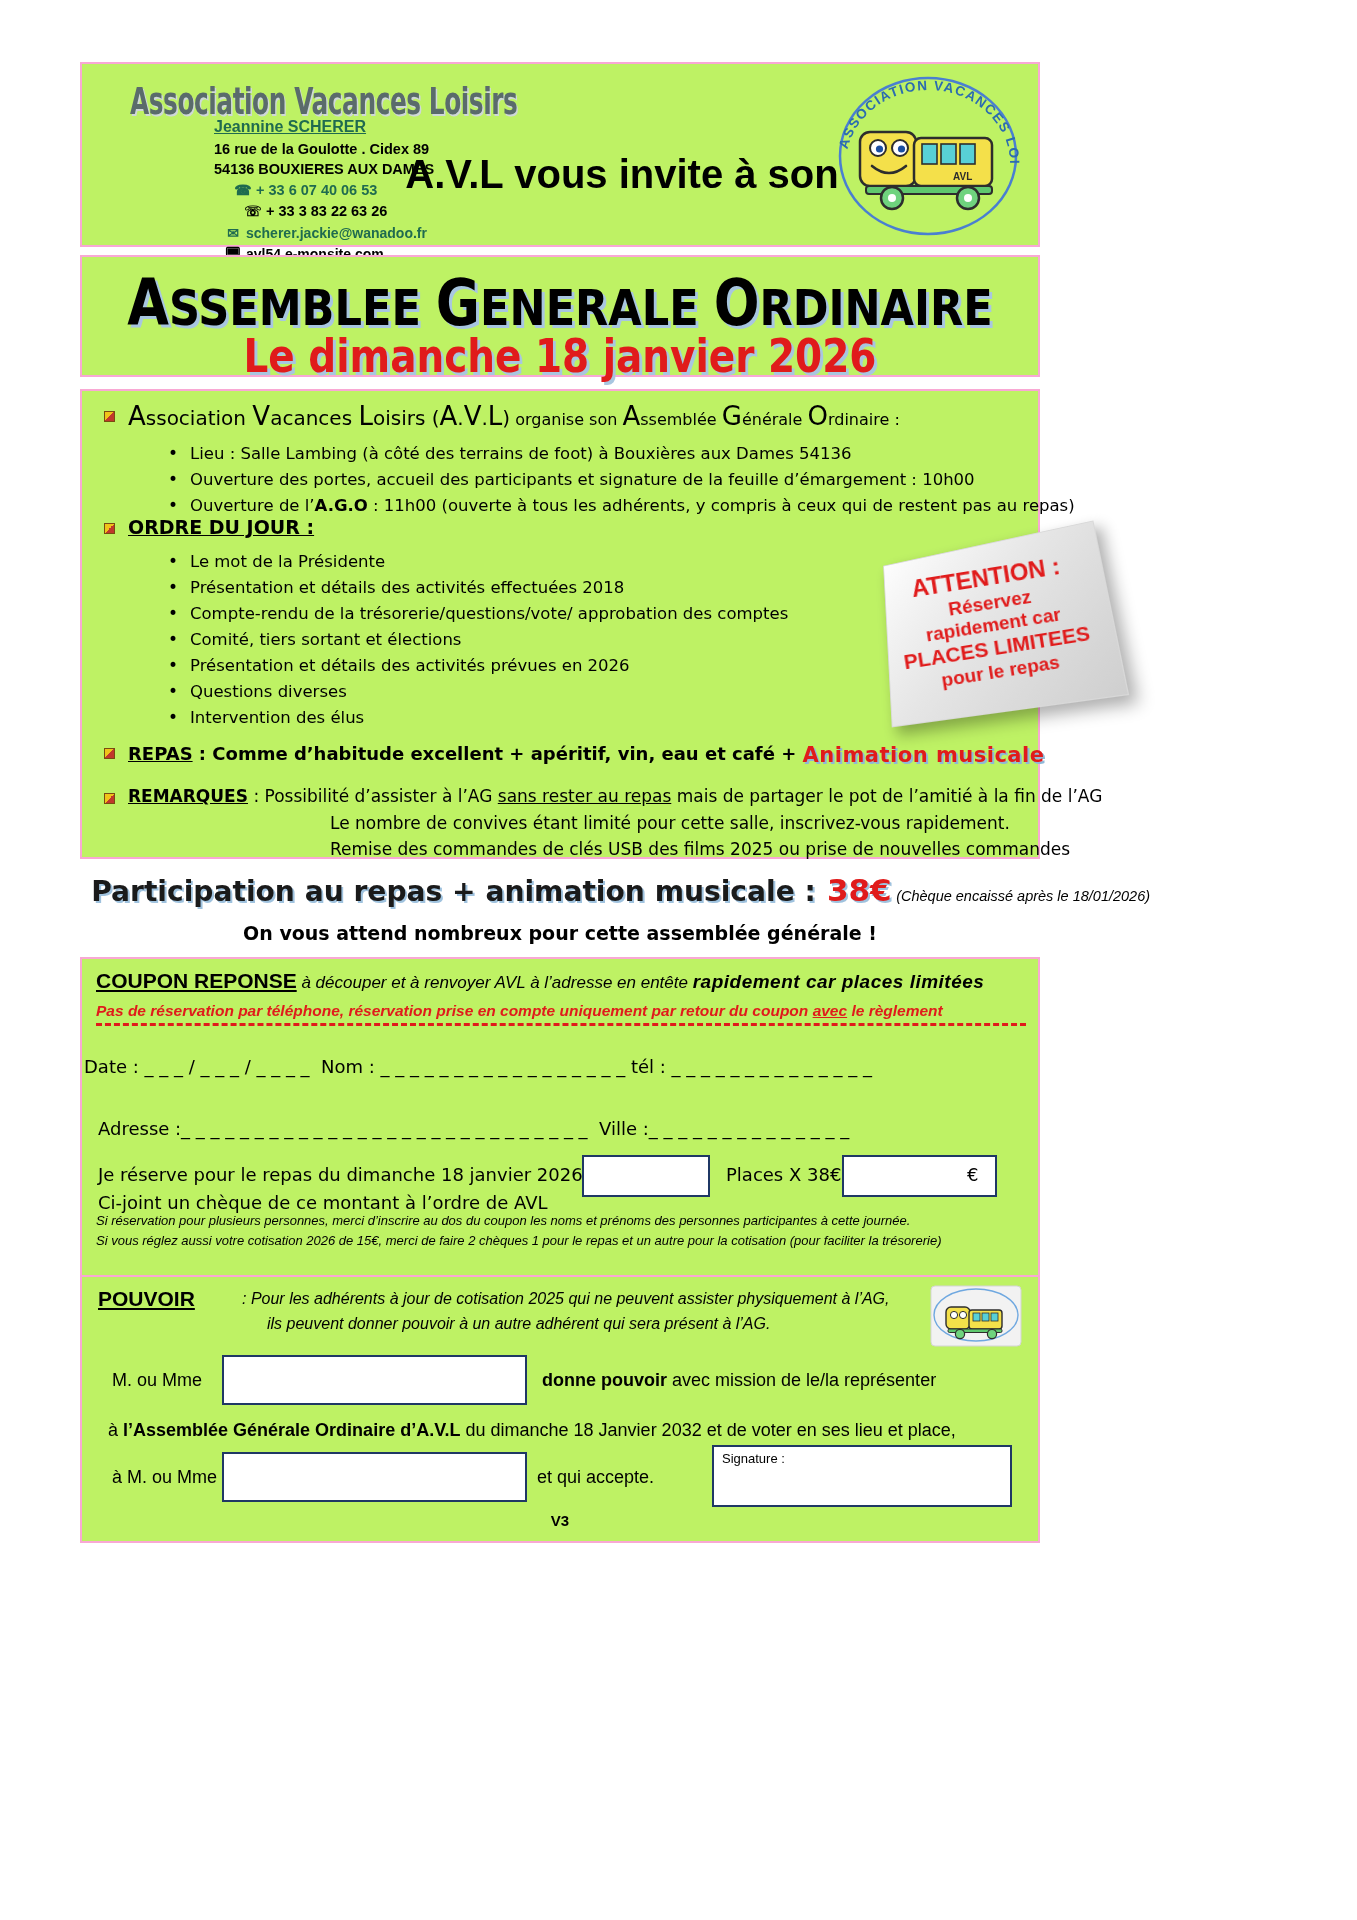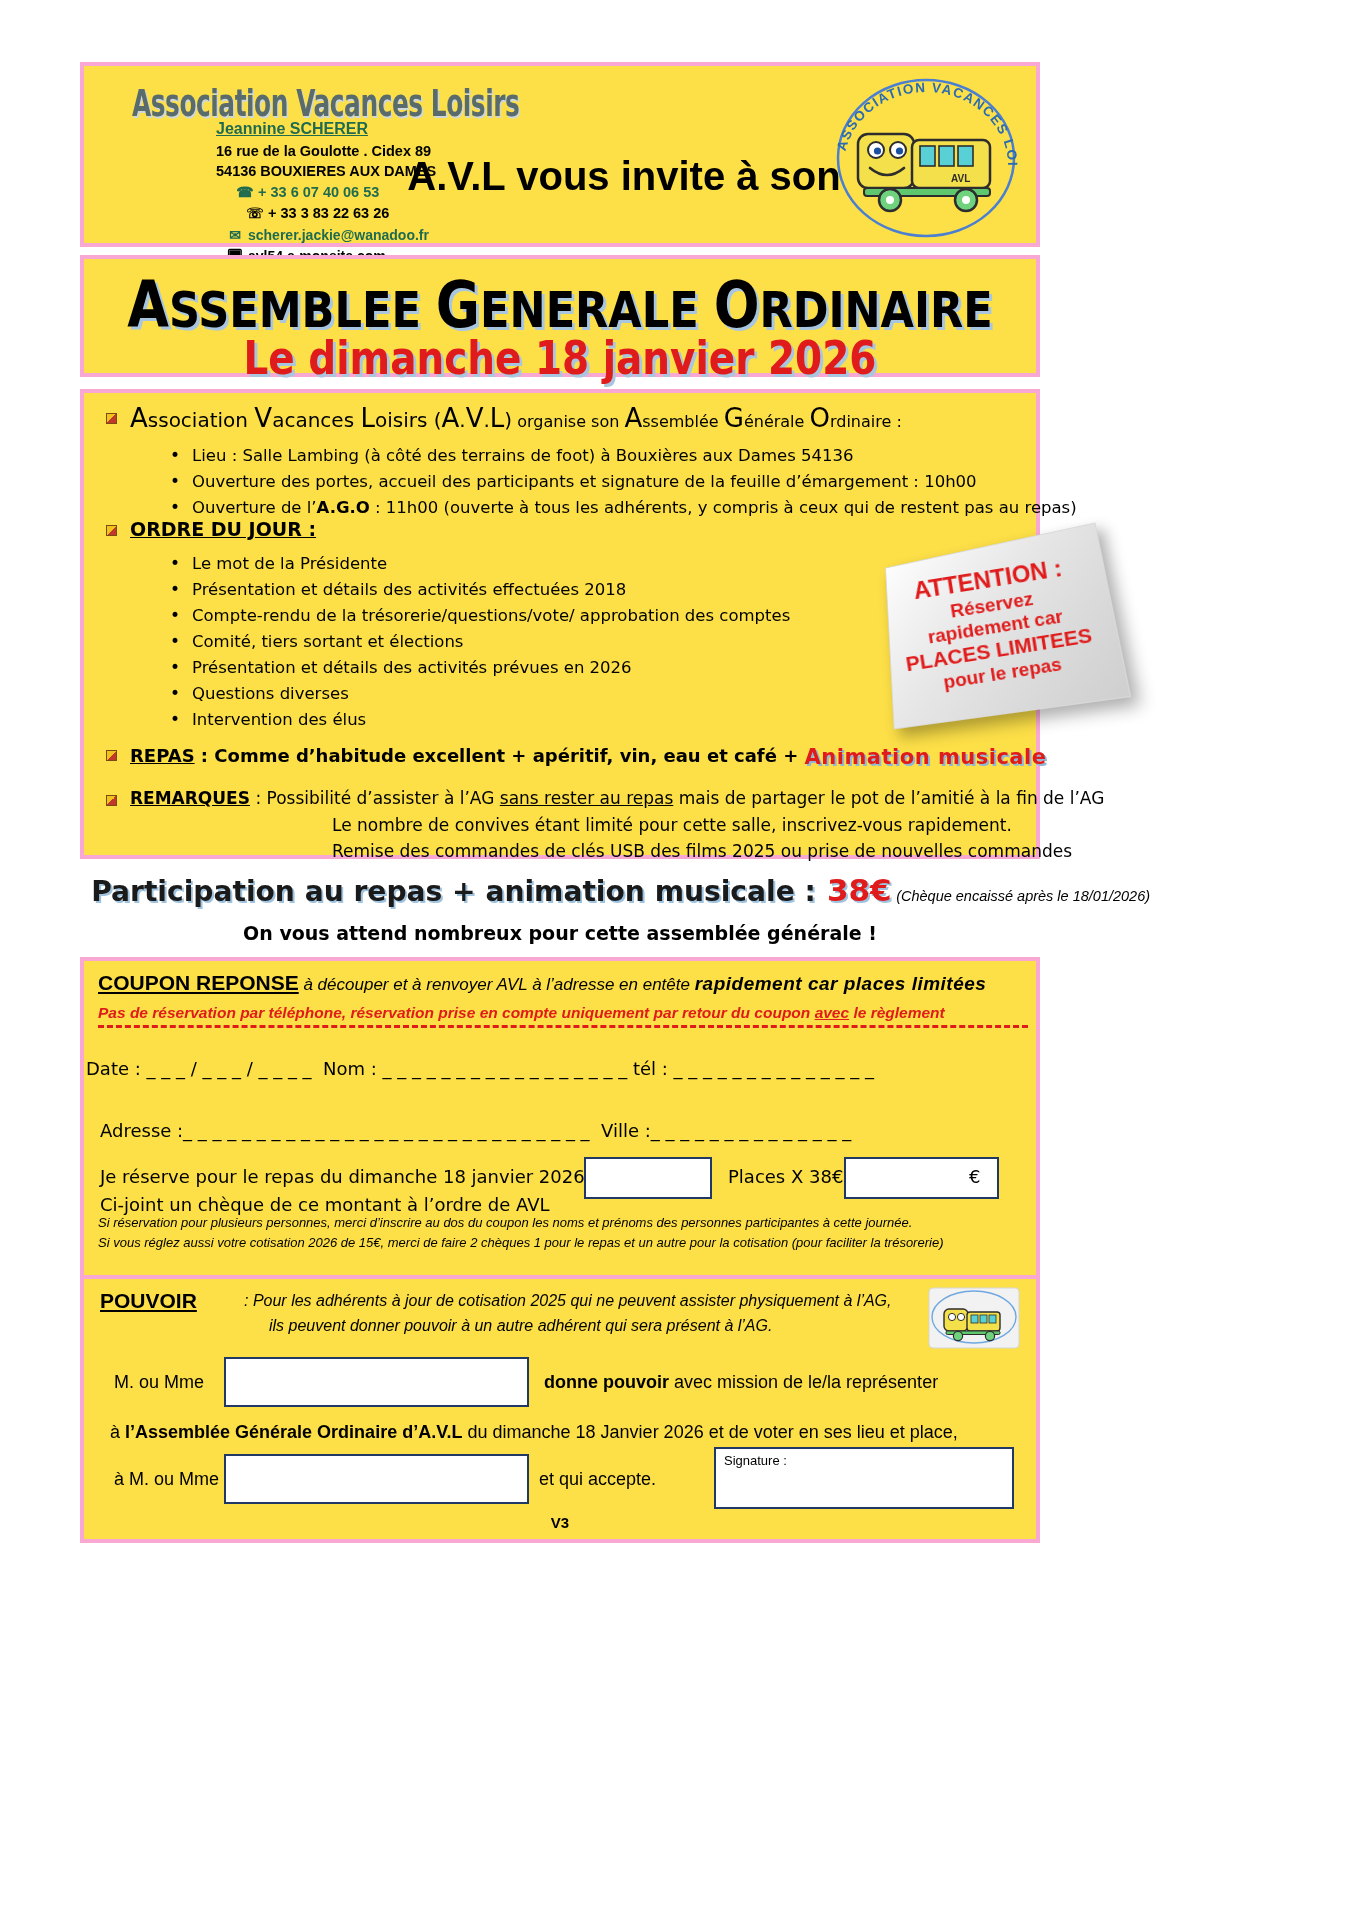--- a/index.html
+++ b/index.html
@@ -11,23 +11,23 @@
     width: 1357px; height: 1920px;
     font-family: "Liberation Sans", sans-serif;
     color: #000;
     position: relative;
     overflow: hidden;
   }
   .page { width: 1357px; height: 1920px; position: relative; padding: 0; }
 
   
   .box {
-    border: 4px solid #f9a8d4;
-    position: absolute;
-    background: #fde047;
+    border: 2px solid #f9a8d4;
+    position: absolute;
+    background: #bef264;
   }
 
   
   #header-box { left: 80px; top: 62px; width: 960px; height: 185px; }
   .hdr-inner { position: relative; width: 100%; height: 100%; }
   .assoc-logo-text {
     position: absolute; left: 48px; top: 16px;
     font-family: "DejaVu Sans", sans-serif;
     font-size: 27px; font-weight: 700;
     color: #5a6b6b;
@@ -497,21 +497,21 @@
   <div class="box" id="pouvoir-box">
     <div class="pv-inner">
       <div class="pv-title">POUVOIR</div>
       <div class="pv-desc1"> :  Pour les adhérents à jour de cotisation 2025 qui ne peuvent assister physiquement à l’AG,</div>
       <div class="pv-desc2">ils peuvent donner pouvoir à un autre adhérent qui sera présent à l’AG.</div>
 
       <div class="pv-label" id="pv-lbl1">M. ou Mme</div>
       <div class="inputbox" id="pv-in1"></div>
       <div class="pv-label" id="pv-give"><span>donne pouvoir</span><span class="norm"> avec mission de le/la représenter</span></div>
 
-      <div class="pv-label" id="pv-ago"><span>à </span><span class="b">l’Assemblée Générale Ordinaire d’A.V.L</span><span>  du dimanche 18 Janvier 2026 et de voter en ses lieu et place,</span></div>
+      <div class="pv-label" id="pv-ago"><span>à </span><span class="b">l’Assemblée Générale Ordinaire d’A.V.L</span><span>  du dimanche 18 Janvier 2032 et de voter en ses lieu et place,</span></div>
 
       <div class="pv-label" id="pv-lbl2">à M. ou Mme</div>
       <div class="inputbox" id="pv-in2"></div>
       <div class="pv-label" id="pv-accept">et qui accepte.</div>
 
       <div class="inputbox" id="pv-sig"></div>
       <div id="pv-sig-label">Signature :</div>
 
       <svg class="pv-logo-small" viewBox="0 0 92 62">
         <rect x="1" y="1" width="90" height="60" rx="4" fill="#f2f2f2" stroke="#d5d5d5"></rect>

